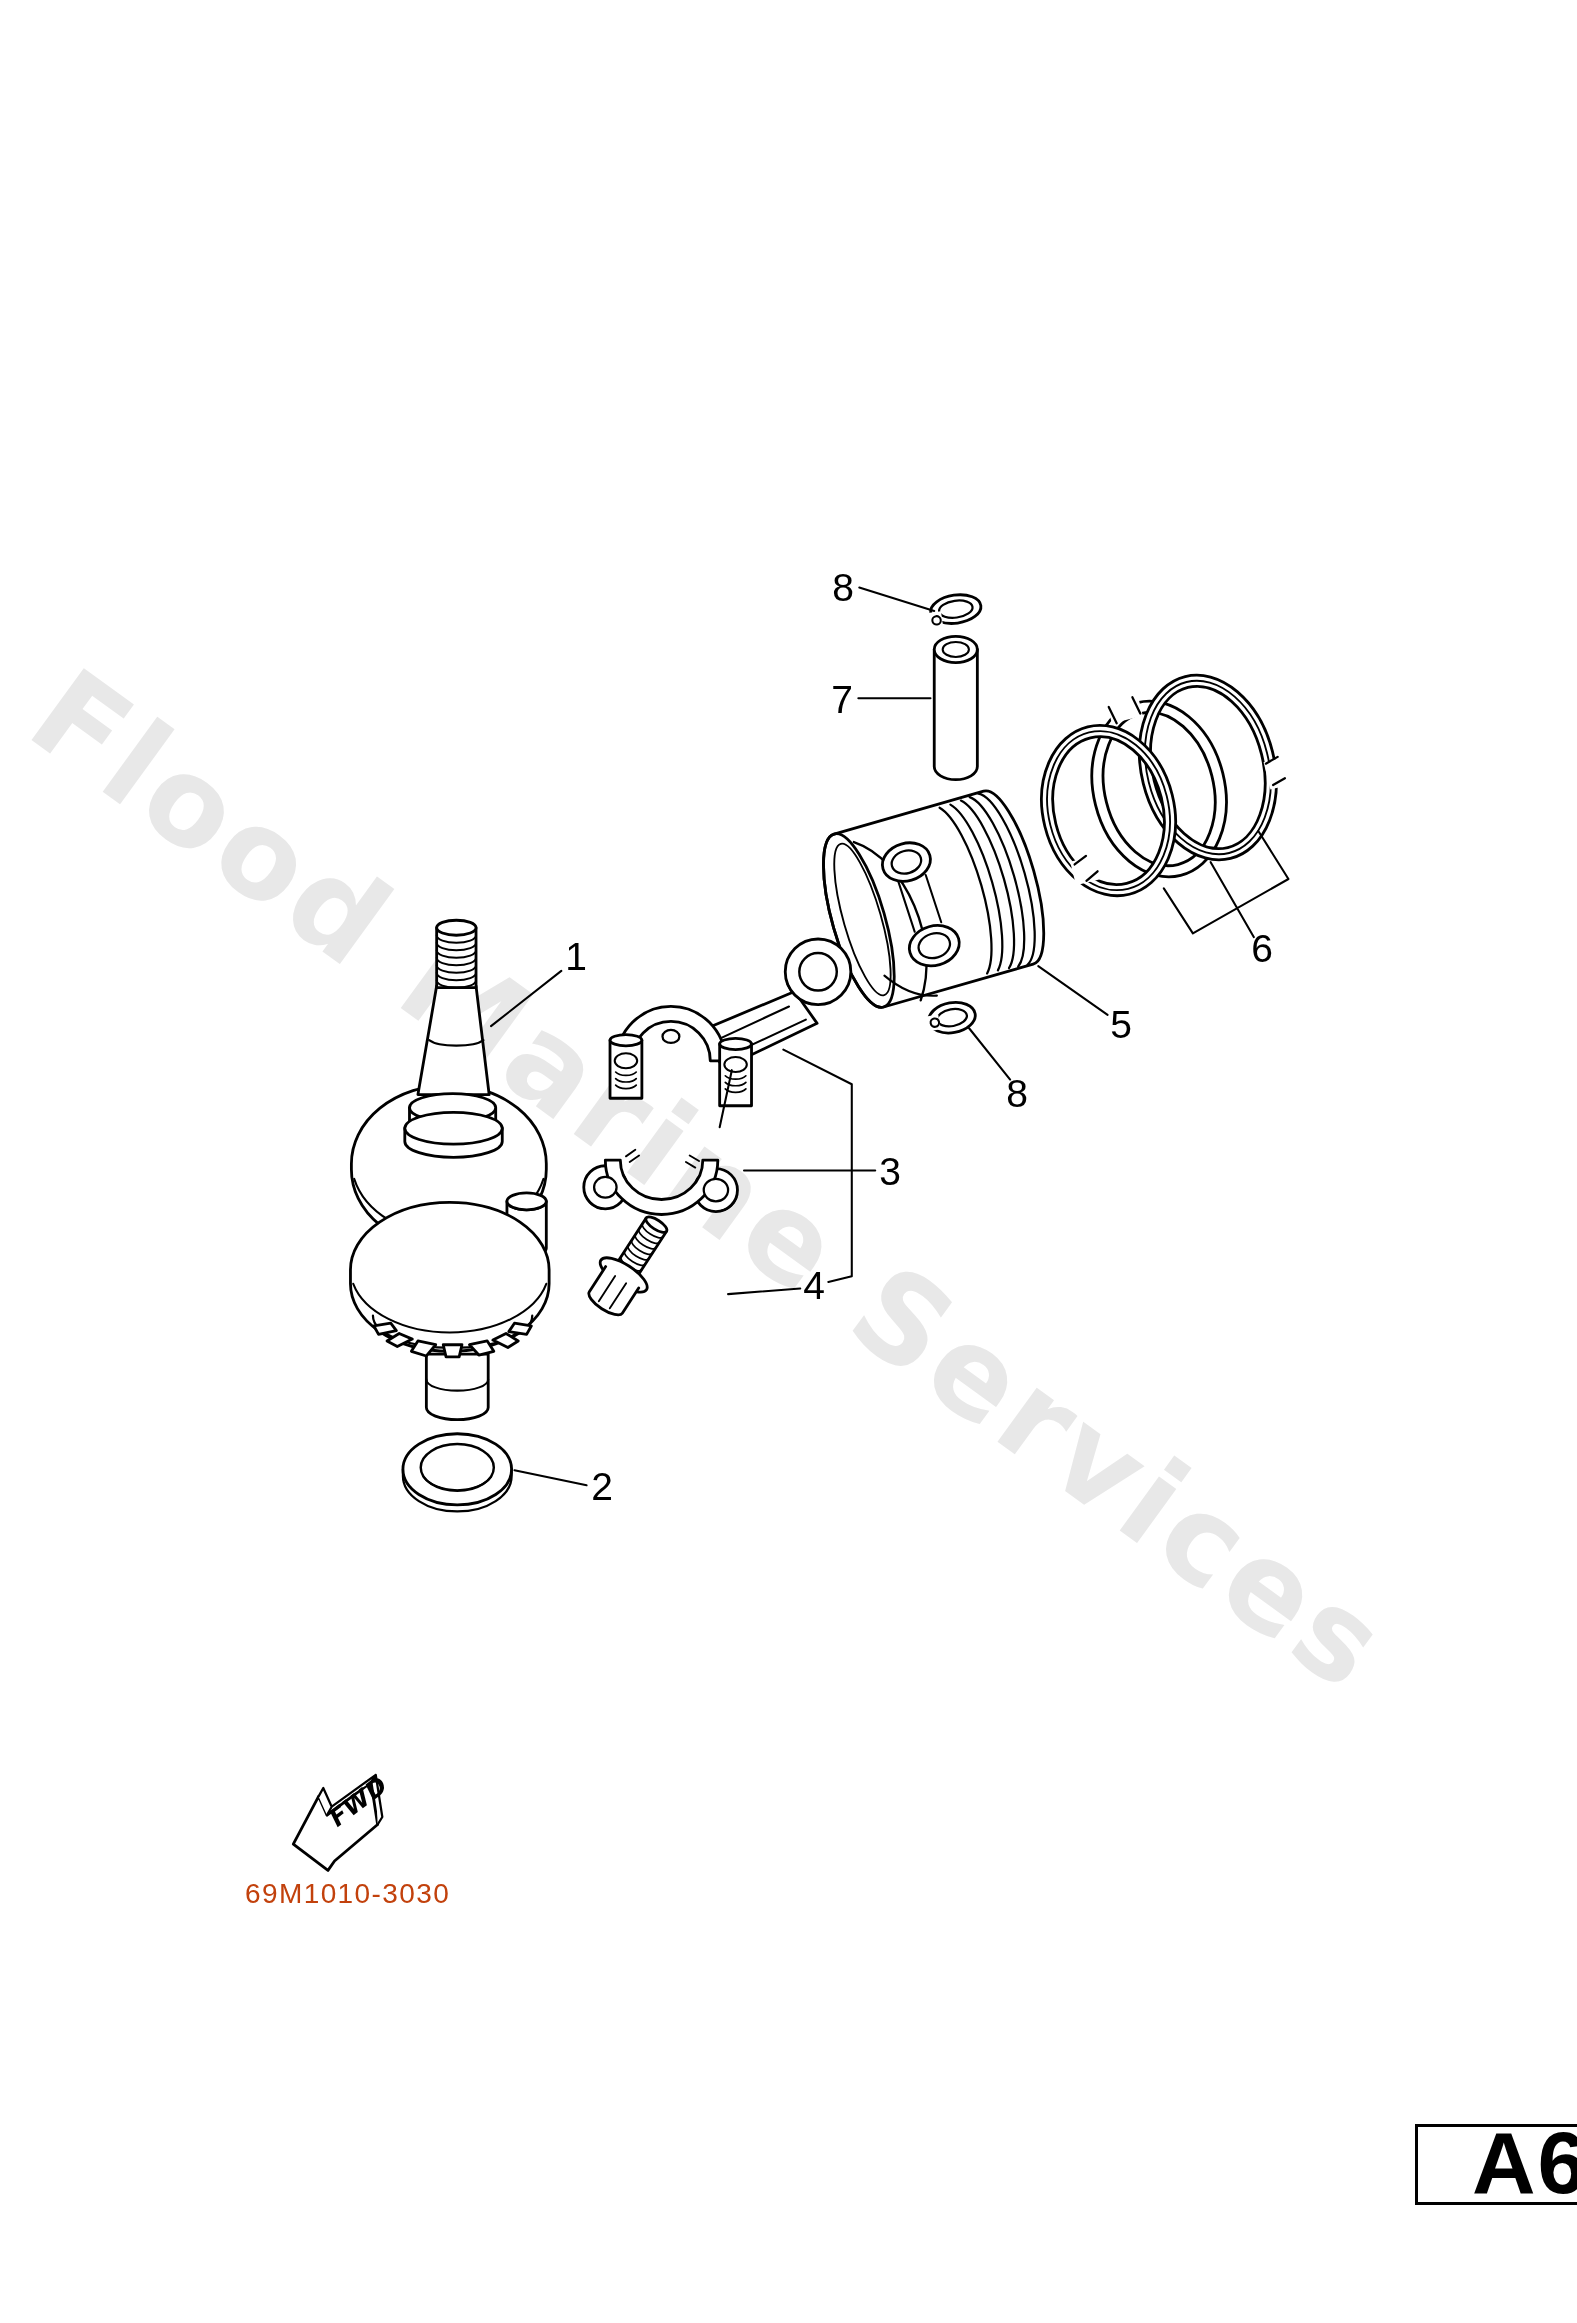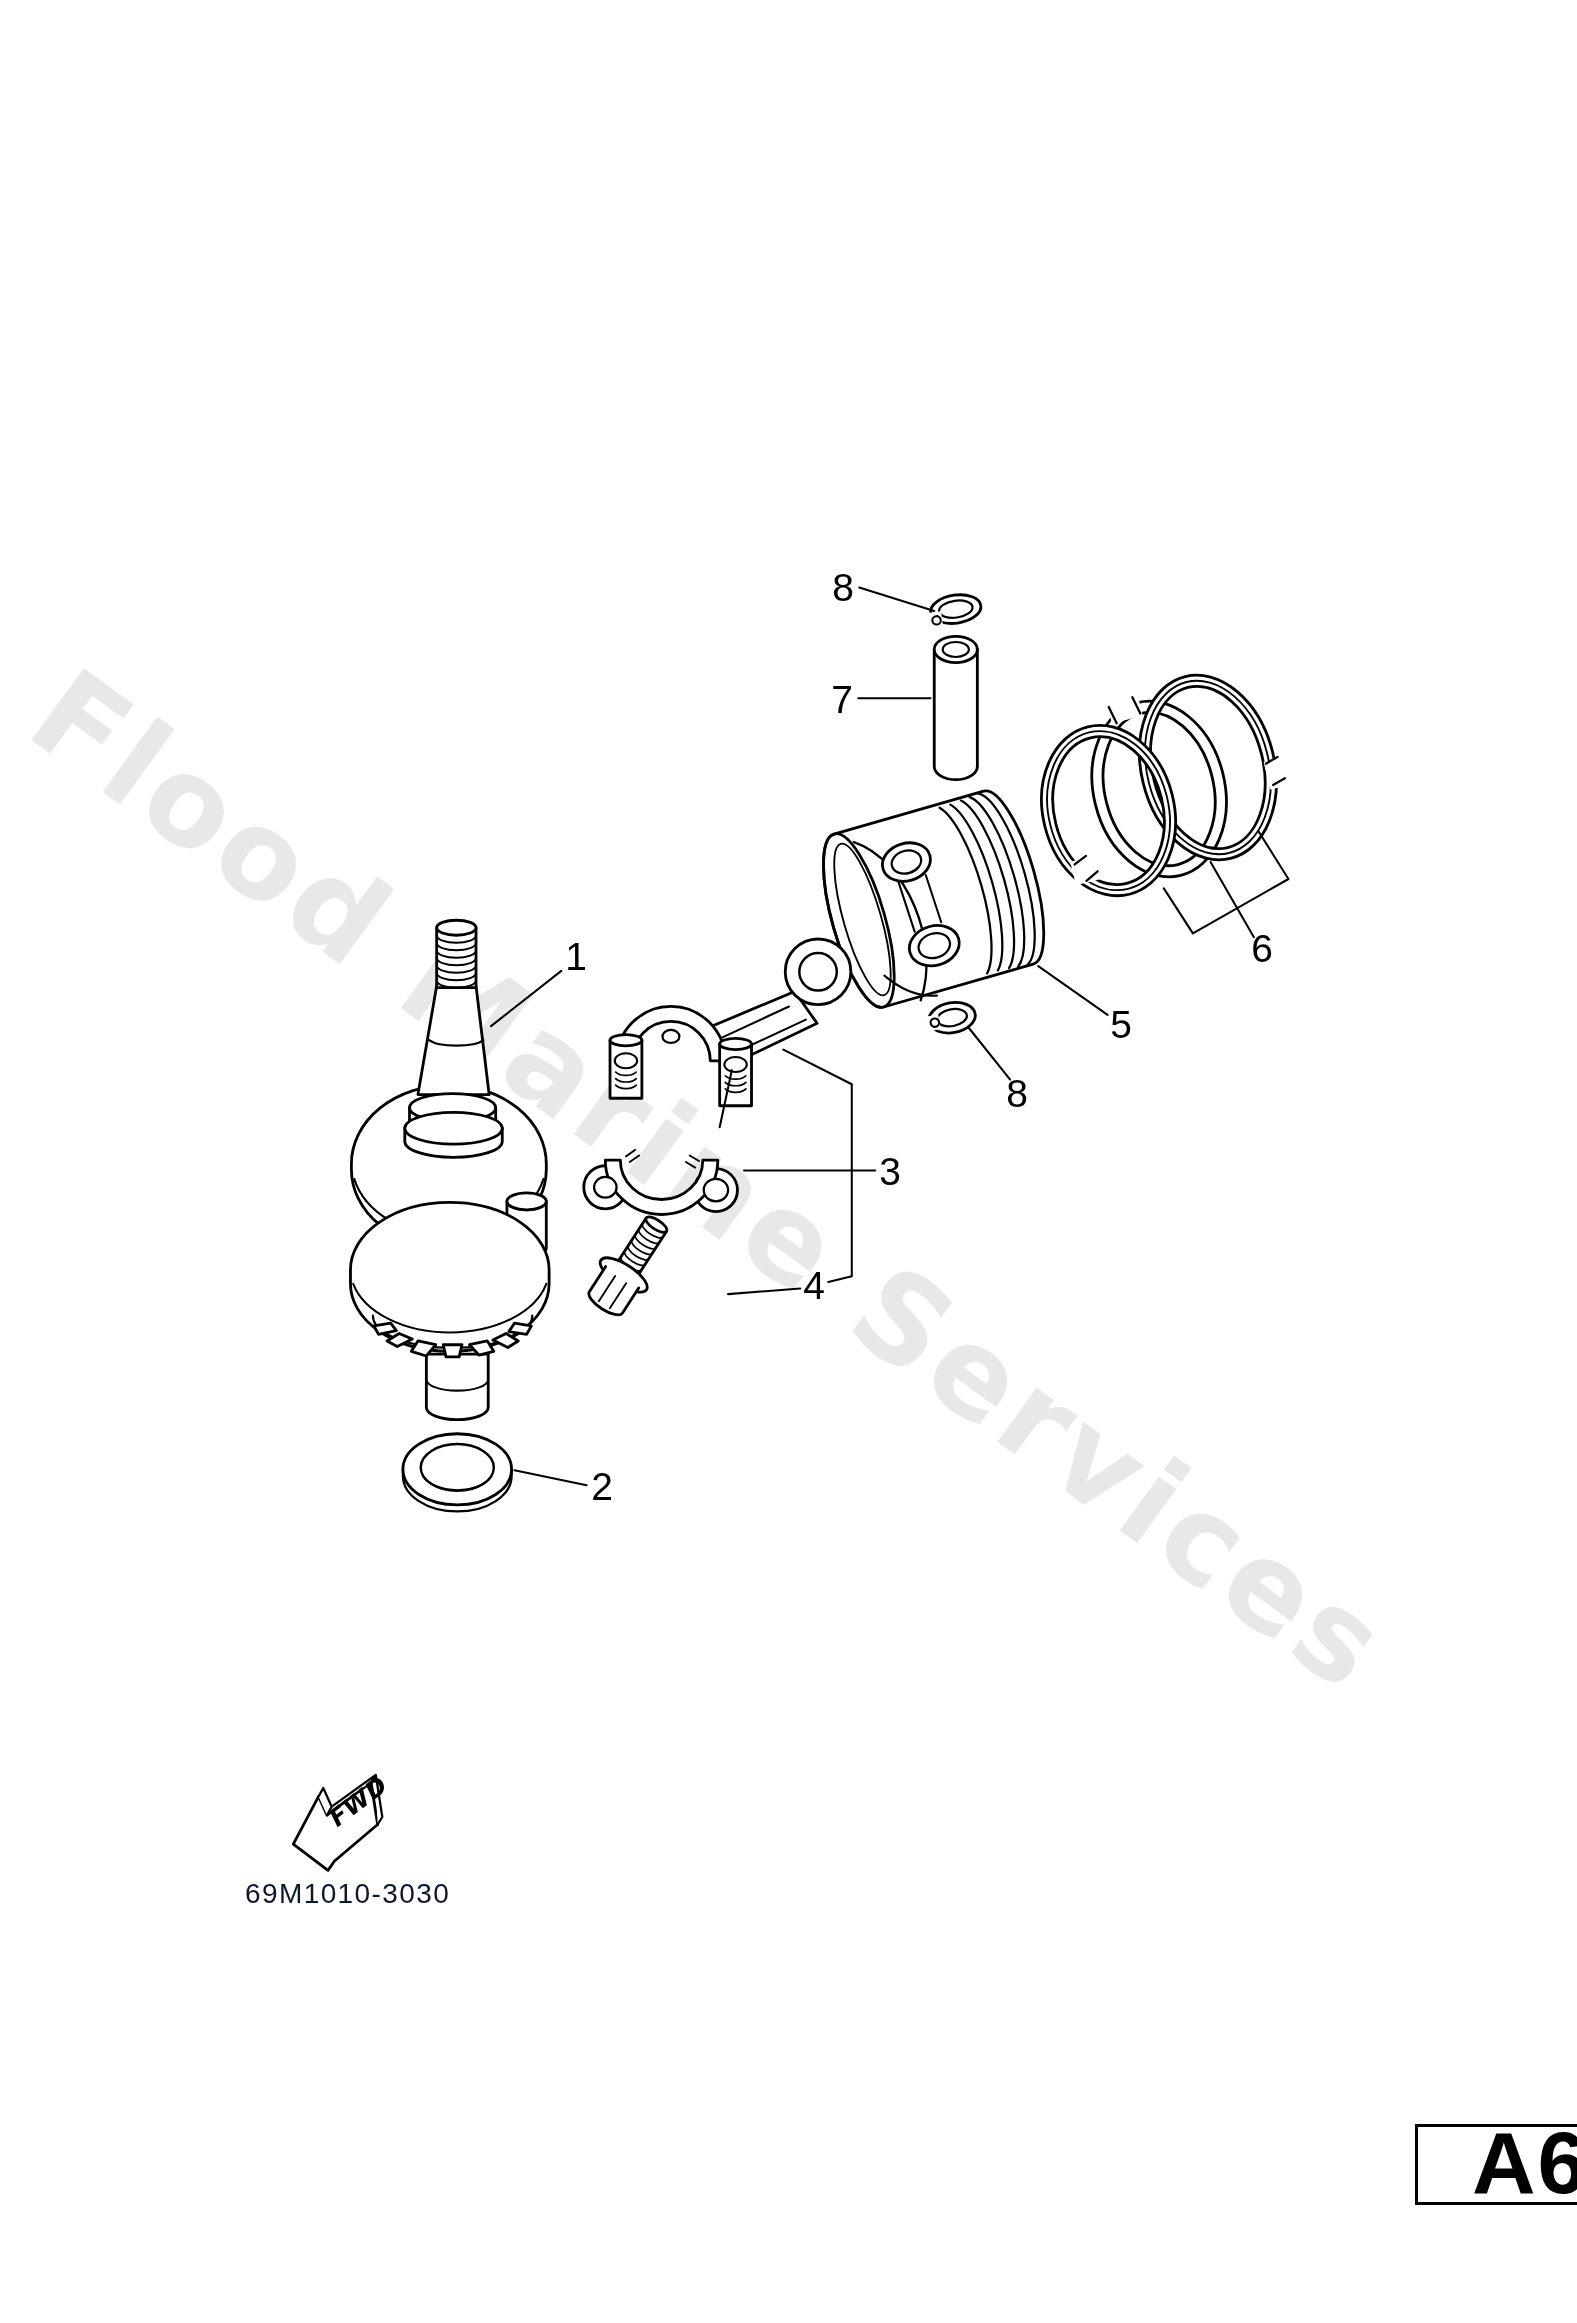--- a/index.html
+++ b/index.html
@@ -35,21 +35,21 @@
     font-size:39px;
     color:#000;
     z-index:2;
     line-height:1;
   }
   .part-code{
     position:absolute;
     left:245px;top:1878px;
     font-size:28px;
     letter-spacing:1.4px;
-    color:#0f172a;
+    color:#c2410c;
     z-index:2;
   }
   .fwd-label{
     position:absolute;
     left:324px;top:1810px;
     font-family:"DejaVu Sans", sans-serif;
     font-style:italic;
     font-weight:bold;
     font-size:24px;
     color:#000;

